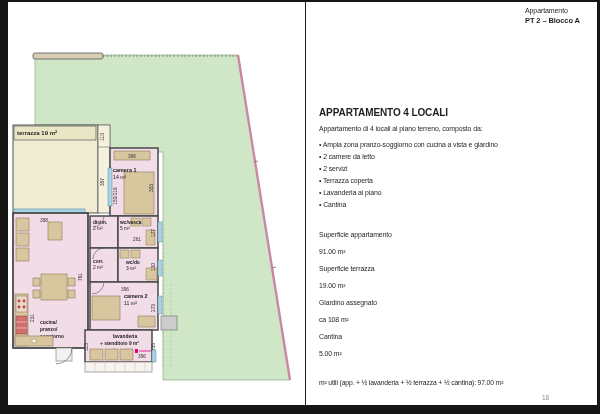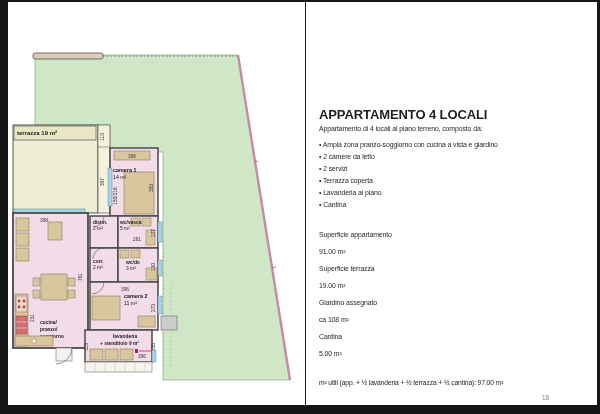--- a/index.html
+++ b/index.html
@@ -26,21 +26,21 @@
     color:#1f1f1f;
   }
   .doc-header{
     position:absolute;left:219px;top:4px;
     font-size:7px;line-height:10px;letter-spacing:-0.1px;
     white-space:nowrap;
   }
   .doc-header .unit{font-weight:bold;font-size:7.5px;}
   .apt-title{
     position:absolute;left:13px;top:105px;
-    font-size:13px;font-weight:bold;letter-spacing:-0.1px;
+    font-size:10px;font-weight:bold;letter-spacing:-0.1px;
     white-space:nowrap;
   }
   .apt-intro{
     position:absolute;left:13px;top:123px;
     font-size:6.9px;letter-spacing:-0.1px;white-space:nowrap;
   }
   .bullets{
     position:absolute;left:13px;top:137px;
     margin:0;padding:0;list-style:none;
     font-size:6.9px;letter-spacing:-0.1px;
@@ -220,20 +220,24 @@
         <line x1="125" y1="362" x2="125" y2="372"></line>
       <line x1="135" y1="362" x2="135" y2="372"></line>
         <line x1="145" y1="362" x2="145" y2="372"></line>
     </g>
   </svg>
 
   <div class="divider"></div>
 
   <div class="right-panel">
 
+    <div class="doc-header">
+      <div>Appartamento</div>
+      <div class="unit">PT 2 – Blocco A</div>
+    </div>
 
     <div class="apt-title">APPARTAMENTO 4 LOCALI</div>
 
     <div class="apt-intro">Appartamento di 4 locali al piano terreno, composto da:</div>
 
     <ul class="bullets">
       <li>Ampia zona pranzo-soggiorno con cucina a vista e giardino</li>
       <li>2 camere da letto</li>
       <li>2 servizi</li>
       <li>Terrazza coperta</li>

